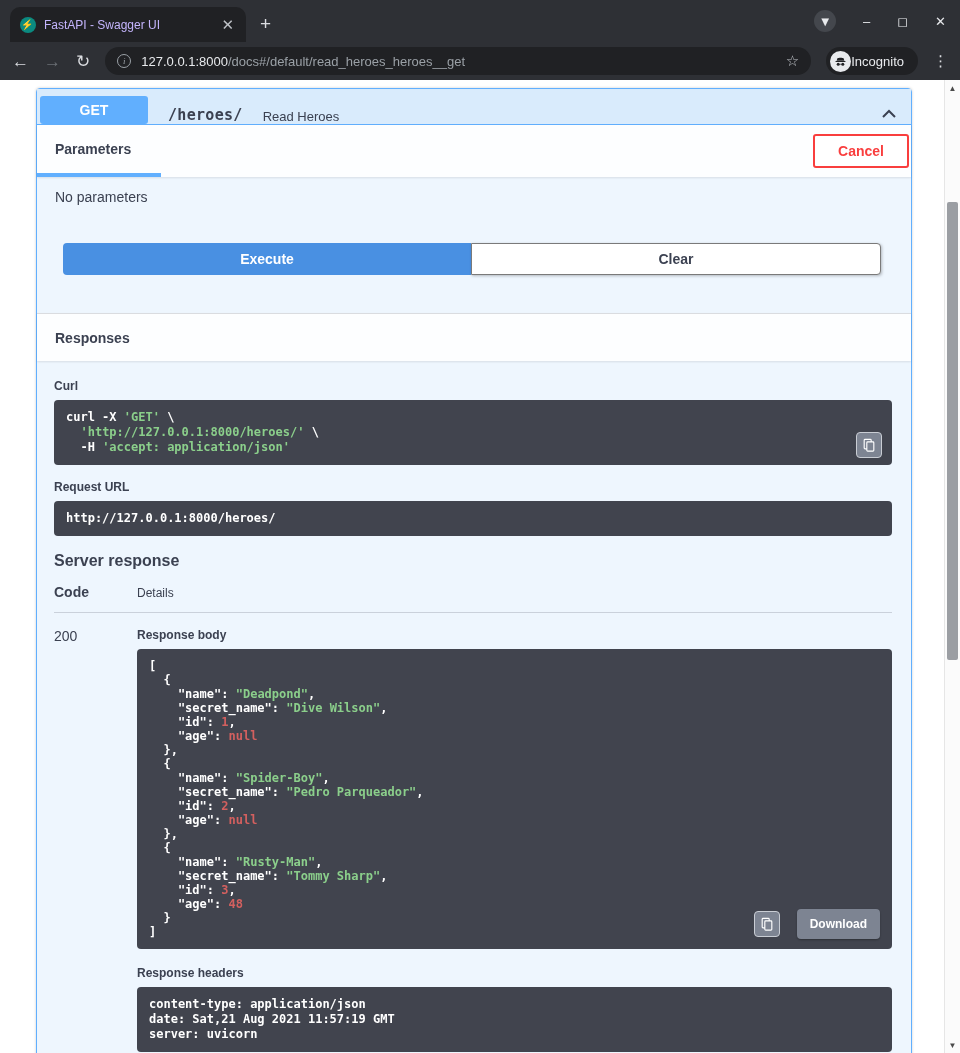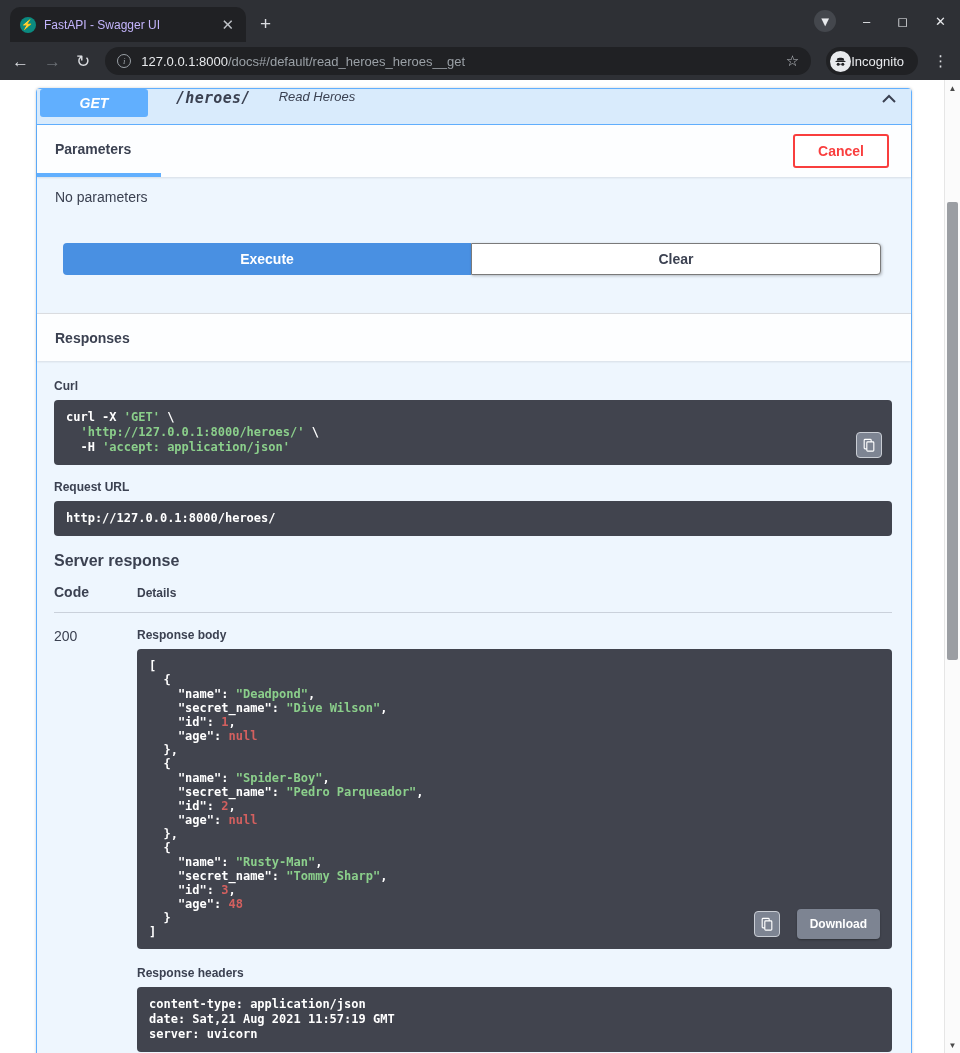--- a/index.html
+++ b/index.html
@@ -37,32 +37,32 @@
   .incog-avatar { width:21px; height:21px; border-radius:50%; background:#e8eaed;
                   display:flex; align-items:center; justify-content:center; }
   .incog-label { color:#e8eaed; font-size:13px; }
   .kebab { color:#dadce0; font-size:15px; letter-spacing:0; }
 
   
   .page { position:absolute; top:80px; left:0; width:944px; height:973px; background:#fff; overflow:hidden; }
 
   .opblock { margin:8px 32px 0 36px; border:1px solid var(--method-blue, #61affe); border-radius:4px;
              background:#eef6fe; box-shadow:0 0 3px rgba(0,0,0,.19); }
-  .opblock-header { display:flex; align-items:flex-start; gap:28px; height:36px; padding:0 12px 0 2px;
-                    background:#d9ebfc; border-bottom:1px solid var(--method-blue, #61affe);font-style:italic; }
+  .opblock-header { display:flex; align-items:flex-end; gap:20px; height:36px; padding:0 12px 0 2px;
+                    background:#d9ebfc; border-bottom:1px solid var(--method-blue, #61affe); }
   .method-badge { background:var(--method-blue, #61affe); color:#fff; font-weight:bold; font-size:14px;
                   border-radius:3px; width:108px; text-align:center; padding:6px 0; margin-left:1px; }
   .op-path { font-family:"DejaVu Sans Mono", monospace; font-size:15px; font-weight:bold;
              color:#3b4151; letter-spacing:.3px; }
   .op-summary { font-size:13px; color:#3b4151; }
   .collapse-btn { margin-left:auto; display:flex; align-items:center; }
 
   .section-header { background:rgba(255,255,255,.85); box-shadow:0 1px 2px rgba(0,0,0,.1);
                     display:flex; align-items:center; }
-  .params-header { height:52px; padding-right:22px; }
+  .params-header { height:52px; padding-right:2px; }
   .params-tab { height:52px; display:flex; align-items:center; padding:0 30px 0 18px;
                 border-bottom:4px solid var(--method-blue, #61affe);
                 font-size:14px; font-weight:bold; color:#3b4151; }
   .cancel-btn { margin-left:auto; border:2px solid var(--cancel-red, #f93e3e); color:var(--cancel-red, #f93e3e);
                 background:#fff; border-radius:3px; font-weight:bold; font-size:14px; padding:7px 23px;
                 font-family:"Liberation Sans", sans-serif; }
 
   .params-body { padding:12px 18px 38px; font-size:14px; color:#3b4151; }
   .execute-row { display:flex; padding:0 30px 22px 26px; }
   .execute-btn { flex:1; background:var(--execute-blue, #4990e2); color:#fff; font-weight:bold; font-size:14px;
@@ -90,21 +90,21 @@
   .copy-abs { position:absolute; right:10px; bottom:7px; }
   .body-actions { position:absolute; right:12px; bottom:10px; display:flex; gap:17px; align-items:center; }
   .download-btn { background:#7d8492; color:#fff; font-weight:bold; font-size:12px; border:none;
                   border-radius:4px; padding:8px 13px; box-shadow:0 1px 2px rgba(0,0,0,.3);
                   font-family:"Liberation Sans", sans-serif; }
 
   .server-label { font-size:16px; font-weight:bold; color:#3b4151; margin:2px 0 14px; }
   .resp-table-head { display:flex; align-items:baseline; border-bottom:1px solid rgba(59,65,81,.2);
                      padding-bottom:12px; }
   .col-code { width:83px; font-size:14px; font-weight:bold; color:#3b4151; }
-  .col-details { font-size:12px; font-weight:bold; color:#3b4151; }
+  .col-details { font-size:12px; font-weight:normal; color:#3b4151; }
   .resp-row { display:flex; padding-top:15px; }
   .row-code { width:83px; font-size:14px; color:#3b4151; }
   .row-details { flex:1; min-width:0; }
   .body-block { line-height:14px; }
   .body-block .code-line { line-height:14px; }
   .headers-label { margin-top:17px; }
 
   
   .scrollbar { position:absolute; top:80px; right:0; width:16px; height:973px; background:#fbfbfb;
                border-left:1px solid #e6e6e6; }

